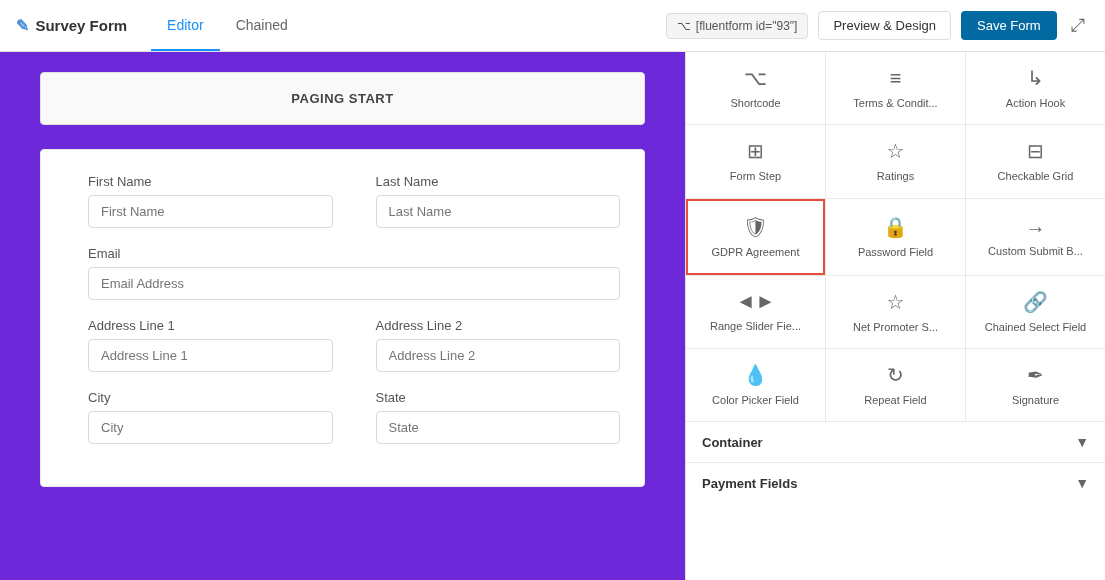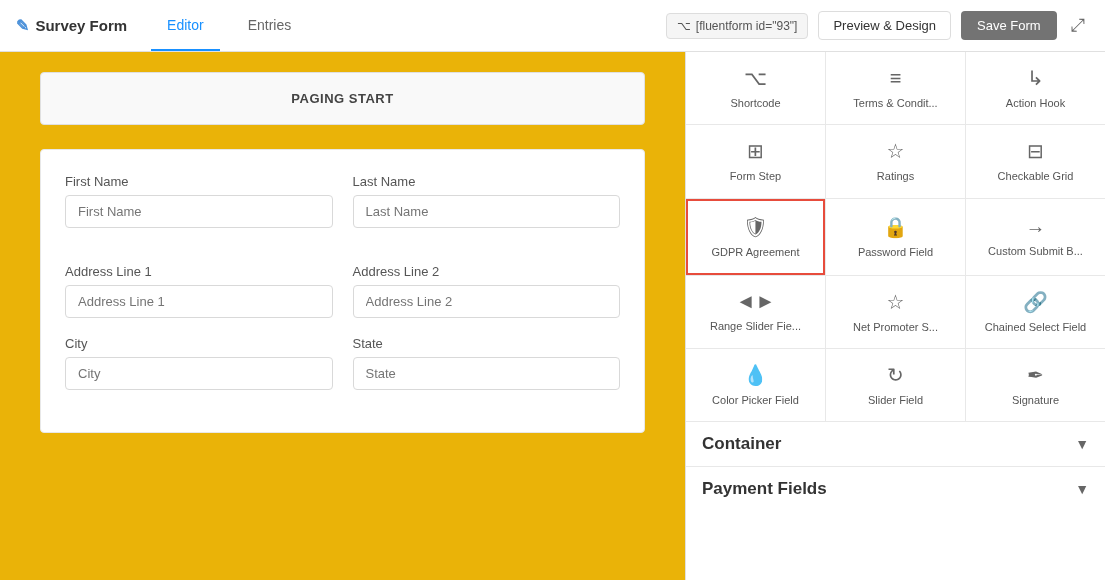--- a/index.html
+++ b/index.html
@@ -2,68 +2,68 @@
 <html><head>
   <meta charset="utf-8">
   <style>
     * { box-sizing: border-box; margin: 0; padding: 0; }
     body { font-family: -apple-system, BlinkMacSystemFont, 'Segoe UI', sans-serif; font-size: 14px; color: #333; background: #f5f5f5; width: 1105px; height: 580px; overflow: hidden; display: flex; flex-direction: column; }
 
     
     .top-nav { background: #fff; border-bottom: 1px solid #e0e0e0; display: flex; align-items: center; padding: 0 16px; height: 52px; flex-shrink: 0; }
     .nav-logo { display: flex; align-items: center; gap: 6px; font-weight: 600; font-size: 15px; color: #333; margin-right: 24px; }
     .nav-logo-icon { color: #4a90d9; font-size: 16px; }
-    .nav-tabs { display: flex; gap: 12px; }
+    .nav-tabs { display: flex; gap: 0; }
     .nav-tab { padding: 16px 16px; font-size: 14px; color: #666; cursor: pointer; border-bottom: 2px solid transparent; text-decoration: none; }
     .nav-tab.active { color: #1890ff; border-bottom: 2px solid #1890ff; font-weight: 500; }
     .nav-right { margin-left: auto; display: flex; align-items: center; gap: 10px; }
     .shortcode-badge { background: #f5f5f5; border: 1px solid #ddd; border-radius: 4px; padding: 5px 10px; font-size: 12px; color: #555; cursor: pointer; display: flex; align-items: center; gap: 5px; }
     .btn-preview { background: #fff; border: 1px solid #ddd; border-radius: 4px; padding: 6px 14px; font-size: 13px; color: #333; cursor: pointer; }
-    .btn-save { background: #737373; border: none; border-radius: 4px; padding: 7px 16px; font-size: 13px; color: #fff; cursor: pointer; font-weight: 500; }
+    .btn-save { background: #0369a1; border: none; border-radius: 4px; padding: 7px 16px; font-size: 13px; color: #fff; cursor: pointer; font-weight: 500; }
     .btn-expand { background: none; border: none; cursor: pointer; color: #666; font-size: 18px; padding: 4px; }
 
     
     .main { display: flex; flex: 1; overflow: hidden; }
 
     
-    .editor-area { flex: 1; overflow-y: auto; padding: 20px 40px; background: #eab308; }
+    .editor-area { flex: 1; overflow-y: auto; padding: 20px 40px; background: #6d28d9; }
     .paging-start { background: #f9f9f9; border: 1px solid #e0e0e0; border-radius: 4px; text-align: center; padding: 18px; margin-bottom: 24px; }
     .paging-start-title { font-weight: 600; font-size: 13px; color: #444; letter-spacing: 0.5px; }
     .paging-start-sub { font-size: 12px; color: #888; margin-top: 4px; }
 
     .form-section { background: #fff; border: 1px solid #e8e8e8; border-radius: 4px; padding: 24px; }
     .form-row { display: flex; gap: 20px; margin-bottom: 18px; }
-    .form-group { flex: 1; display: flex; flex-direction: column; gap: 6px; }
+    .form-group { flex: 1; display: flex; flex-direction: column; gap: 6px; margin-left: 23px; }
     .form-label { font-size: 13px; color: #555; font-weight: 500; }
     .form-input { border: 1px solid #d9d9d9; border-radius: 4px; padding: 8px 12px; font-size: 13px; color: #999; background: #fff; outline: none; }
     .section-title { font-size: 14px; font-weight: 600; color: #333; margin-bottom: 14px; }
 
     
     .right-panel { width: 420px; background: #fff; border-left: 1px solid #e0e0e0; display: flex; flex-direction: column; overflow-y: auto; flex-shrink: 0; }
     .fields-grid { display: grid; grid-template-columns: repeat(3, 1fr); gap: 1px; background: #e8e8e8; }
     .field-item { background: #fff; display: flex; flex-direction: column; align-items: center; justify-content: center; padding: 14px 8px; cursor: pointer; gap: 6px; min-height: 72px; }
     .field-item.active-selected { border: 2px solid #e74c3c; }
     .field-icon { font-size: 20px; color: #666; }
     .field-label { font-size: 11px; color: #555; text-align: center; line-height: 1.3; }
 
     .section-header { display: flex; align-items: center; justify-content: space-between; padding: 12px 16px; border-top: 1px solid #e8e8e8; cursor: pointer; background: #fff; }
-    .section-header-title { font-size: 17px; font-weight: 600; color: #333; }
+    .section-header-title { font-size: 13px; font-weight: 600; color: #333; }
     .section-chevron { color: #666; font-size: 14px; }
   </style>
 </head>
 <body>
 
 <div class="top-nav">
   <div class="nav-logo">
     <span class="nav-logo-icon">✎</span>
     <span>Survey Form</span>
   </div>
   <div class="nav-tabs">
     <a class="nav-tab active">Editor</a>
-    <a class="nav-tab">Entries</a>
+    <a class="nav-tab">Chained</a>
   </div>
   <div class="nav-right">
     <div class="shortcode-badge">
       <span style="font-size:12px;">⌥</span>
       <span>[fluentform id="93"]</span>
     </div>
     <button class="btn-preview">Preview &amp; Design</button>
     <button class="btn-save">Save Form</button>
     <button class="btn-expand">⤢</button>
   </div>
@@ -84,20 +84,22 @@
           <input class="form-input" type="text" placeholder="First Name" style="">
         </div>
         <div class="form-group">
           <label class="form-label">Last Name</label>
           <input class="form-input" type="text" placeholder="Last Name" style="">
         </div>
       </div>
 
       <div class="form-row">
         <div class="form-group">
+          <label class="form-label">Email</label>
+          <input class="form-input" type="email" placeholder="Email Address" style="">
         </div>
       </div>
 
       <div class="form-row">
         <div class="form-group">
           <label class="form-label">Address Line 1</label>
           <input class="form-input" type="text" placeholder="Address Line 1" style="">
         </div>
         <div class="form-group">
           <label class="form-label">Address Line 2</label>
@@ -166,21 +168,21 @@
         <div class="field-item">
           <span class="field-icon">🔗</span>
           <span class="field-label">Chained Select Field</span>
         </div>
         <div class="field-item">
           <span class="field-icon">💧</span>
           <span class="field-label">Color Picker Field</span>
         </div>
         <div class="field-item">
           <span class="field-icon">↻</span>
-          <span class="field-label">Slider Field</span>
+          <span class="field-label">Repeat Field</span>
         </div>
         <div class="field-item">
           <span class="field-icon">✒</span>
           <span class="field-label">Signature</span>
         </div>
       </div>
 
     <div class="section-header">
       <span class="section-header-title">Container</span>
       <span class="section-chevron">▼</span>

